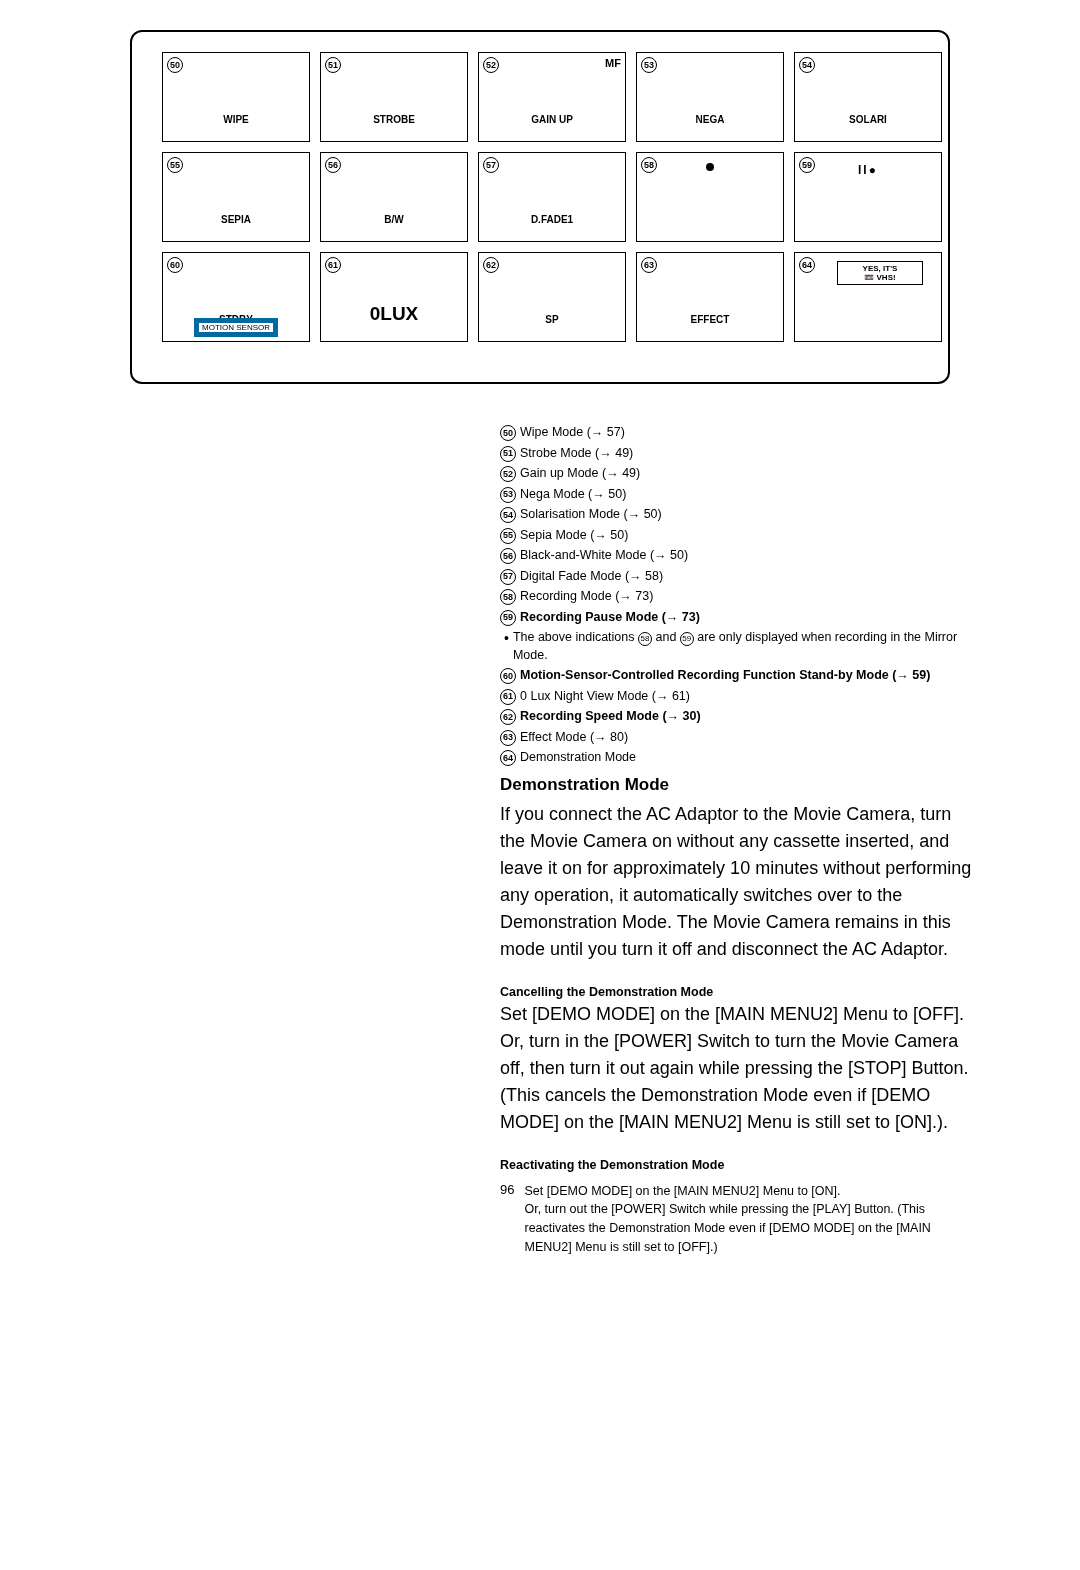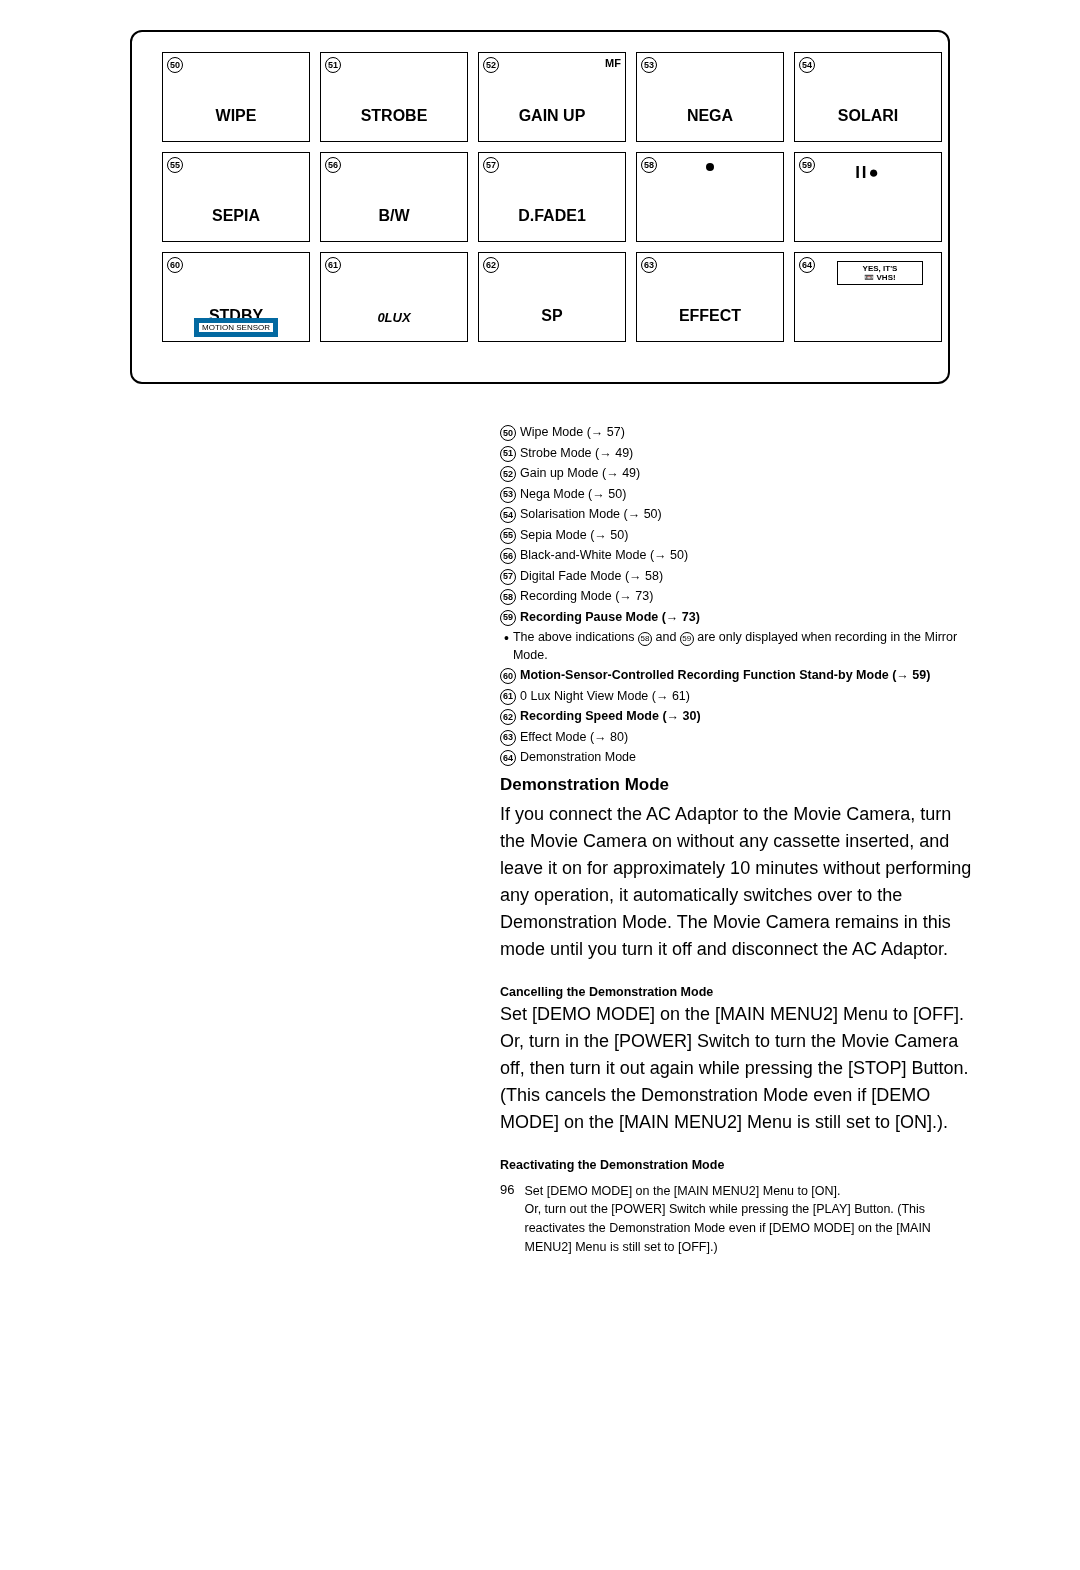--- a/index.html
+++ b/index.html
@@ -62,21 +62,21 @@
       border-radius: 50%;
       font-size: 9px;
       font-weight: bold;
     }
 
     .cell-label {
       position: absolute;
       bottom: 16px;
       left: 50%;
       transform: translateX(-50%);
-      font-size: 16px;
+      font-size: 10px;
       font-weight: bold;
       white-space: nowrap;
       text-align: center;
       width: 100%;
     }
 
     .cell-sublabel {
       position: absolute;
       bottom: 4px;
       left: 50%;
@@ -104,21 +104,21 @@
       height: 8px;
       background: #000;
       border-radius: 50%;
     }
 
     .cell-two-dots {
       position: absolute;
       top: 10px;
       left: 50%;
       transform: translateX(-50%);
-      font-size: 17px;
+      font-size: 12px;
       font-weight: bold;
       letter-spacing: 2px;
     }
 
     .cell-vhs {
       position: absolute;
       top: 8px;
       left: 50%;
       transform: translateX(-50%);
       text-align: center;
@@ -309,21 +309,21 @@
         <div class="cell-number">
             <span class="num-circle">60</span>
           </div>
         <div class="cell-label">STDBY</div>
         <div class="cell-sublabel">MOTION SENSOR</div>
       </div>
       <div class="grid-cell">
         <div class="cell-number">
             <span class="num-circle">61</span>
           </div>
-        <div class="cell-label" style="font-size:13px;font-weight:bold;position:absolute;bottom:16px;left:50%;transform:translateX(-50%);white-space:nowrap;font-style:italic;">0LUX</div>
+        <div class="cell-label" style="font-size:19px;font-weight:bold;position:absolute;bottom:16px;left:50%;transform:translateX(-50%);white-space:nowrap;">0LUX</div>
       </div>
       <div class="grid-cell">
         <div class="cell-number">
             <span class="num-circle">62</span>
           </div>
         <div class="cell-label">SP</div>
       </div>
       <div class="grid-cell">
         <div class="cell-number">
             <span class="num-circle">63</span>

